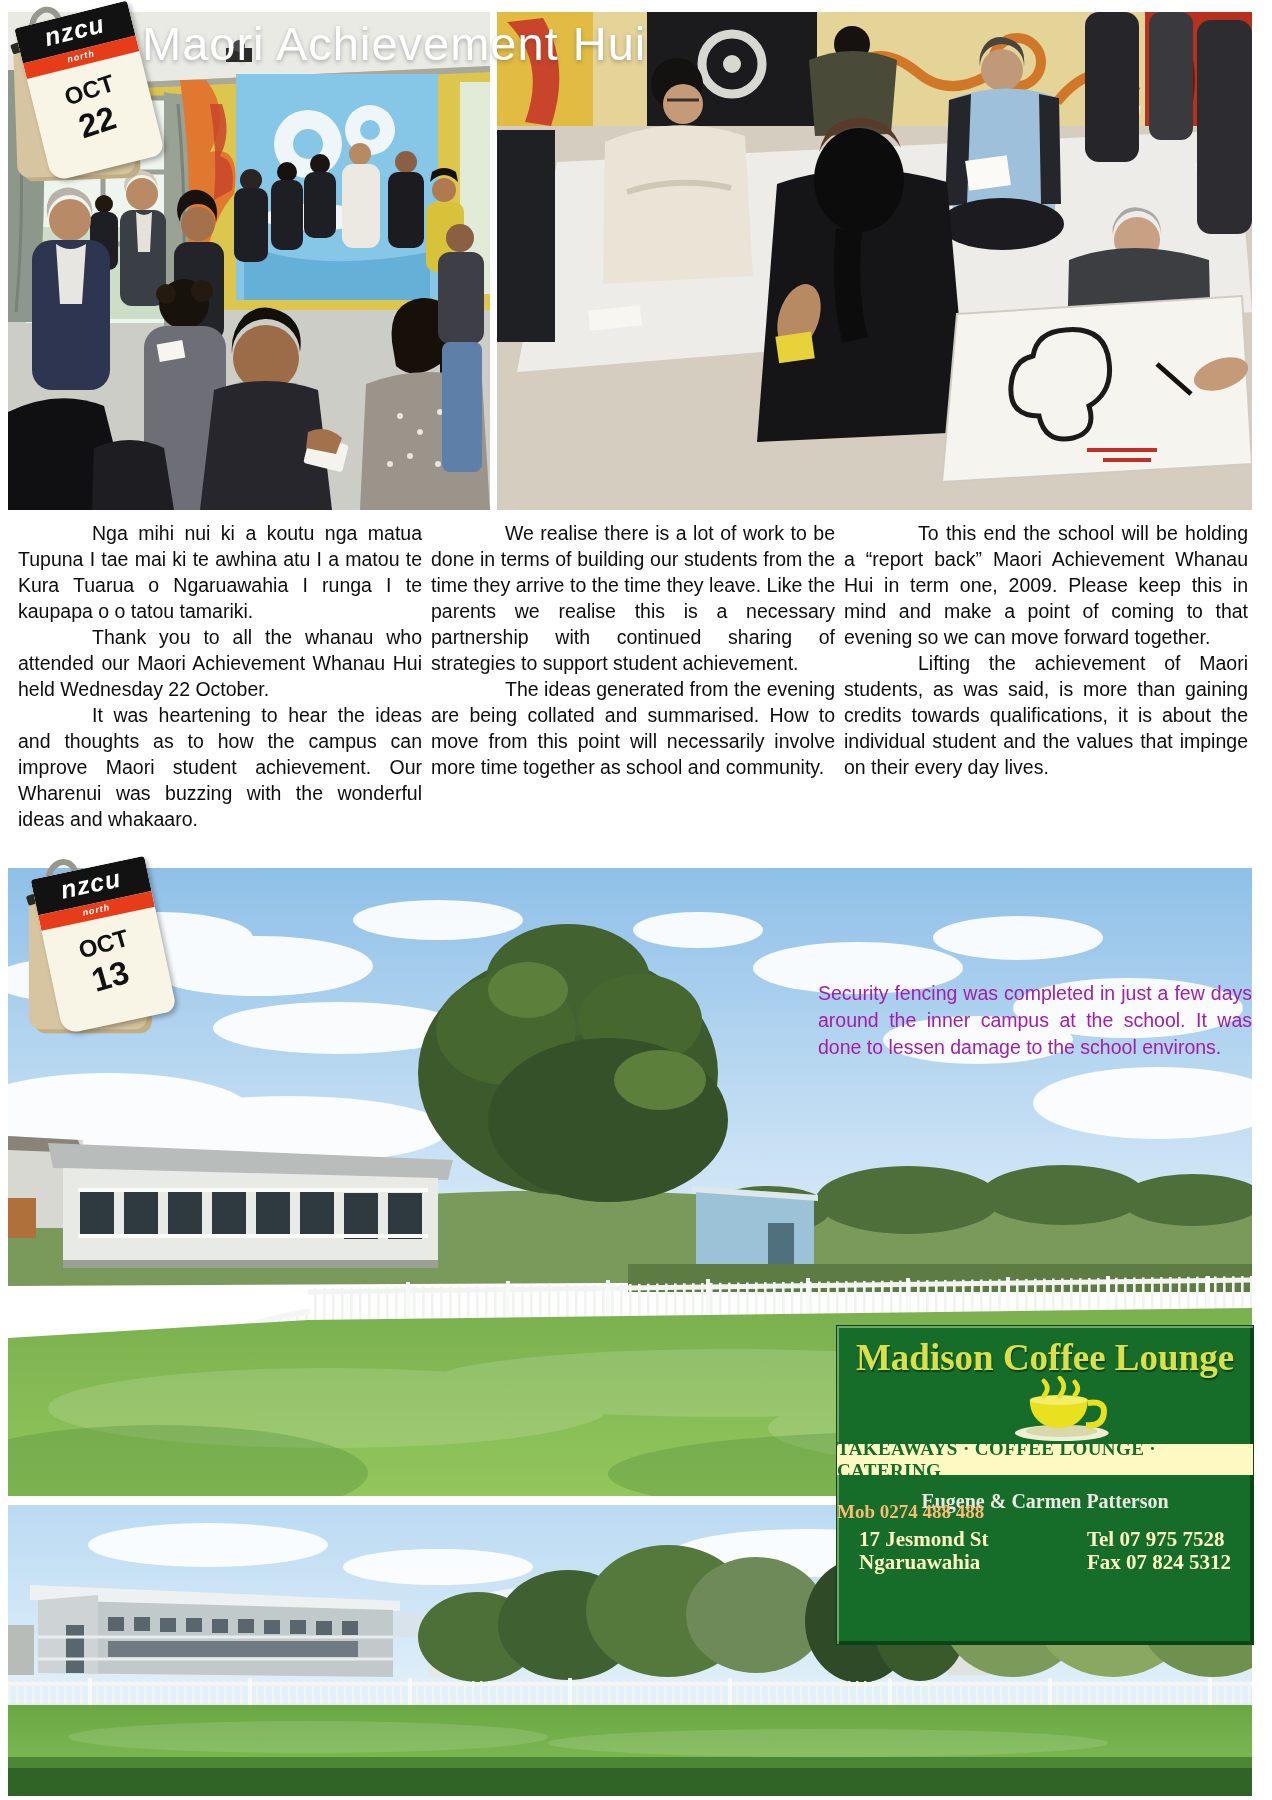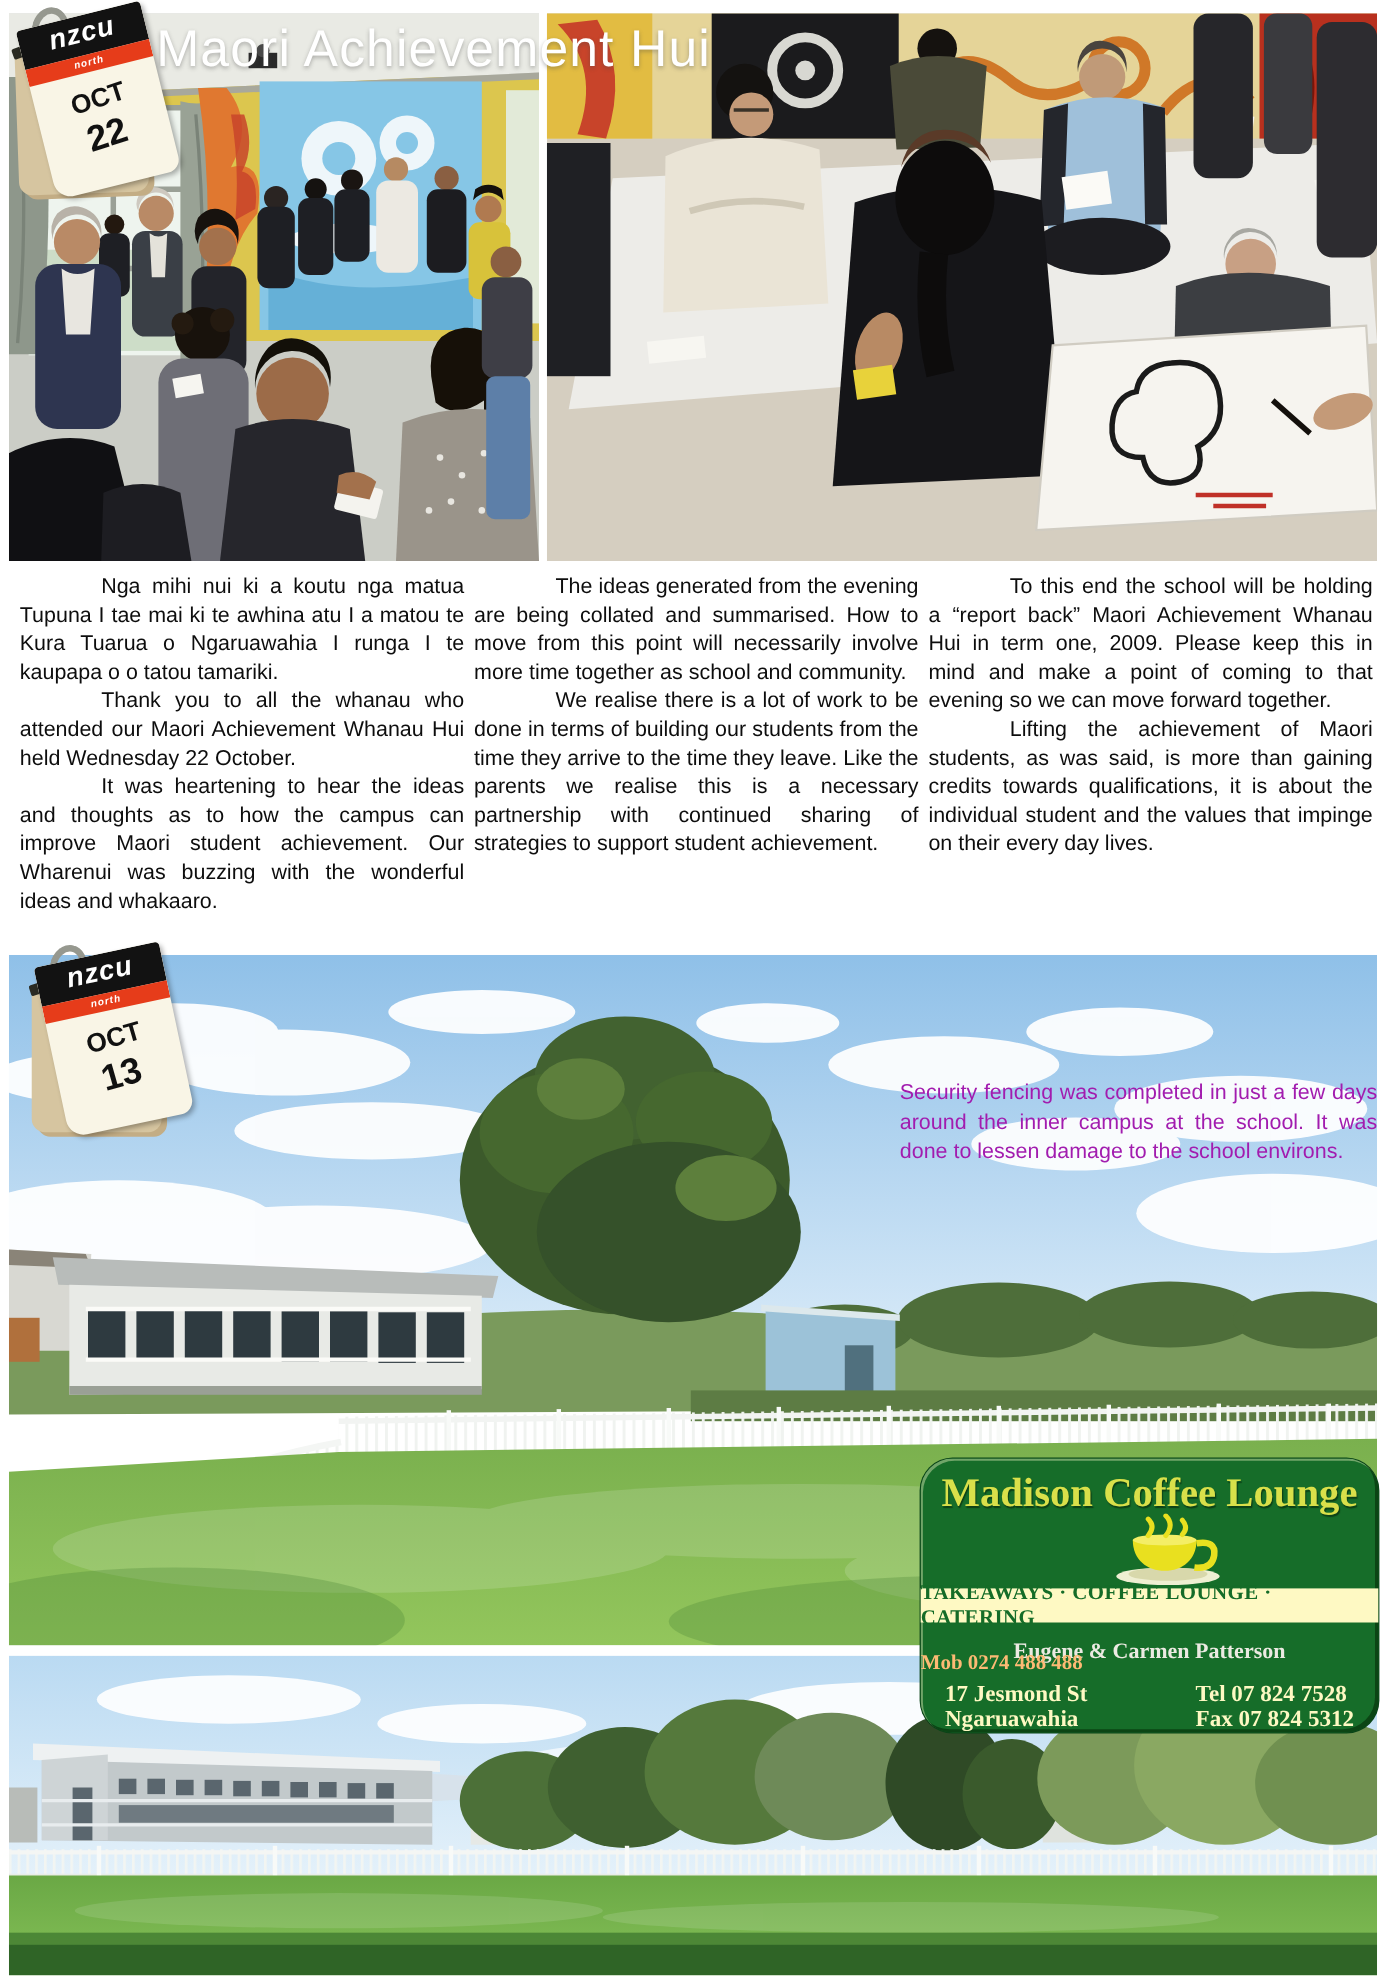--- a/index.html
+++ b/index.html
@@ -44,23 +44,23 @@
     box-shadow:2px 3px 5px rgba(0,0,0,.3);z-index:4;}
   .cal-brand{height:36px;background:#121212;color:#fff;font-weight:bold;font-style:italic;
     font-size:25px;text-align:center;line-height:33px;letter-spacing:1px;}
   .cal-region{height:16px;background:#e63c1a;color:#fff;font-style:italic;font-weight:bold;
     font-size:9px;text-align:center;line-height:15px;letter-spacing:1px;}
   .cal-month{margin-top:12px;text-align:center;font-size:24px;font-weight:bold;color:#111;
     transform:rotate(-4deg);}
   .cal-day{text-align:center;font-size:33px;font-weight:bold;color:#111;transform:rotate(-4deg);}
 
   
-  .ad{position:absolute;left:837px;top:1326px;width:416px;height:249px;background:#166d29;z-index:5;
+  .ad{position:absolute;left:837px;top:1326px;width:416px;height:318px;background:#166d29;z-index:5;
     font-family:"Liberation Serif",serif;
-    box-shadow:inset 2px 2px 0 rgba(225,232,185,.45), inset -3px -3px 0 rgba(0,30,0,.5), 0 0 0 1px #0b4418;border-radius:29px;}
+    box-shadow:inset 2px 2px 0 rgba(225,232,185,.45), inset -3px -3px 0 rgba(0,30,0,.5), 0 0 0 1px #0b4418;}
   .ad-title{position:absolute;top:10px;width:100%;text-align:center;font-size:37px;font-weight:bold;
     color:#d9e04a;text-shadow:1px 2px 1px rgba(8,40,12,.65);}
   .ad-cup{position:absolute;left:50%;top:50px;transform:translateX(-38%);}
   .ad-band{position:absolute;left:0;top:118px;width:100%;height:31px;background:#fef9c3;
     color:#156c28;font-weight:bold;font-size:19px;letter-spacing:.4px;
     display:flex;align-items:center;justify-content:center;}
   .ad-owners{position:absolute;top:164px;width:100%;text-align:center;font-weight:bold;
     font-size:20px;color:#eceae2;}
   .ad-mob{position:absolute;top:175px;width:100%;text-align:left;font-weight:bold;
     font-size:19px;color:#fdba74;}
@@ -274,22 +274,22 @@
     </div>
   </div>
 
   <div class="article">
     <div class="col">
       <p>Nga mihi nui ki a koutu nga matua Tupuna I tae mai ki te awhina atu I a matou te Kura Tuarua o Ngaruawahia I runga I te kaupapa o o tatou tamariki.</p>
       <p>Thank you to all the whanau who attended our Maori Achievement Whanau Hui held Wednesday 22 October.</p>
       <p>It was heartening to hear the ideas and thoughts as to how the campus can improve Maori student achievement. Our Wharenui was buzzing with the wonderful ideas and whakaaro.</p>
     </div>
     <div class="col">
+      <p>We realise there is a lot of work to be done in terms of building our students from the time they arrive to the time they leave. Like the parents we realise this is a necessary partnership with continued sharing of strategies to support student achievement.</p>
       <p>The ideas generated from the evening are being collated and summarised. How to move from this point will necessarily involve more time together as school and community.</p>
-      <p>We realise there is a lot of work to be done in terms of building our students from the time they arrive to the time they leave. Like the parents we realise this is a necessary partnership with continued sharing of strategies to support student achievement.</p>
     </div>
     <div class="col">
       <p>To this end the school will be holding a “report back” Maori Achievement Whanau Hui in term one, 2009. Please keep this in mind and make a point of coming to that evening so we can move forward together.</p>
       <p>Lifting the achievement of Maori students, as was said, is more than gaining credits towards qualifications, it is about the individual student and the values that impinge on their every day lives.</p>
     </div>
   </div>
 
   <div class="photo" id="photo-campus">
     <svg viewBox="0 0 1244 628" preserveAspectRatio="none">
       <defs>
@@ -512,19 +512,19 @@
     </div>
     <div class="ad-band">TAKEAWAYS · COFFEE LOUNGE · CATERING</div>
     <div class="ad-owners">Eugene &amp; Carmen Patterson</div>
     <div class="ad-mob">Mob 0274 488 488</div>
     <div class="ad-bottom">
       <div>
         <div>17 Jesmond St</div>
         <div>Ngaruawahia</div>
       </div>
       <div style="text-align:left;">
-        <div>Tel 07 824 7528</div>
+        <div>Tel 07 975 7528</div>
         <div>Fax 07 824 5312</div>
       </div>
     </div>
   </div>
 
 </div>
 
 </body></html>

